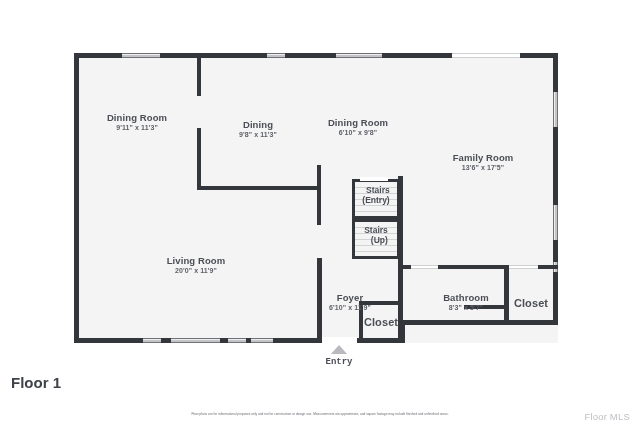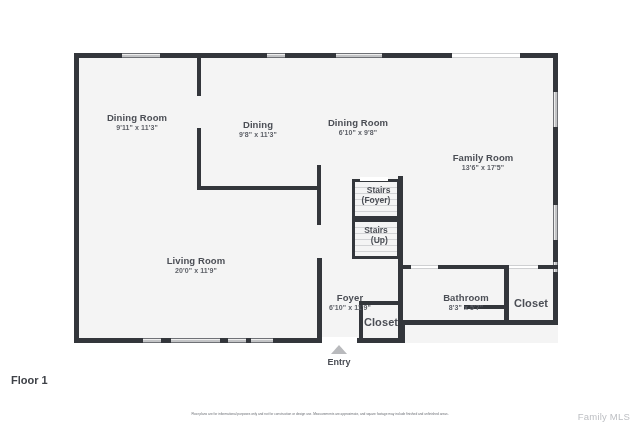--- a/index.html
+++ b/index.html
@@ -131,28 +131,29 @@
     border-right: 8px solid transparent;
     border-bottom: 9px solid #b9babd;
   }
   #entry-text {
     position: absolute;
     font-size: 9px;
     font-weight: bold;
     color: #4b4e55;
     transform: translateX(-50%);
     white-space: nowrap;
+    font-family: Liberation Mono, monospace;
   }
 
   
   #floor-title {
     position: absolute;
     left: 11px;
     top: 374px;
-    font-size: 11px;
+    font-size: 15px;
     font-weight: bold;
     color: #3f4248;
   }
   #disclaimer {
     position: absolute;
     left: 0; right: 0;
     top: 412px;
     text-align: center;
     font-size: 3.2px;
     color: #6a6d73;
@@ -231,21 +232,21 @@
   <div class="wall" style="left:359px; top:301px; width:4px; height:37px;"></div>
   <div class="wall" style="left:398px; top:268px; width:5px; height:72px;"></div>
 
   <div class="stair-box" style="left:352px; top:179px; width:48px; height:40px;"></div>
   <div class="stair-box" style="left:352px; top:219px; width:48px; height:40px;"></div>
 
   <div class="doorway" style="left:360px; top:177px; width:28px; height:4px;"></div>
 
   <div class="stair-label" style="left:376px; top:185px;">
     <span>Stairs</span>
-    <span>(Foyer)</span>
+    <span>(Entry)</span>
   </div>
   <div class="stair-label" style="left:376px; top:225px;">
     <span>Stairs</span>
     <span>(Up)</span>
   </div>
 
   <div class="room-label" style="left:137px; top:112px;">
     <span class="rname">Dining Room</span>
     <span class="rdim">9'11" x 11'3"</span>
   </div>
@@ -288,13 +289,13 @@
     <span class="rname">Closet</span>
   </div>
 
   <div id="entry-marker" style="left:331px; top:345px;"></div>
   <div id="entry-text" style="left:339px; top:357px;">Entry</div>
 
 </div>
 
 <div id="floor-title">Floor 1</div>
 <div id="disclaimer">Floor plans are for informational purposes only and not for construction or design use. Measurements are approximate, and square footage may include finished and unfinished areas.</div>
-<div id="mls-logo">Family MLS</div>
+<div id="mls-logo">Floor MLS</div>
 
 </body></html>

